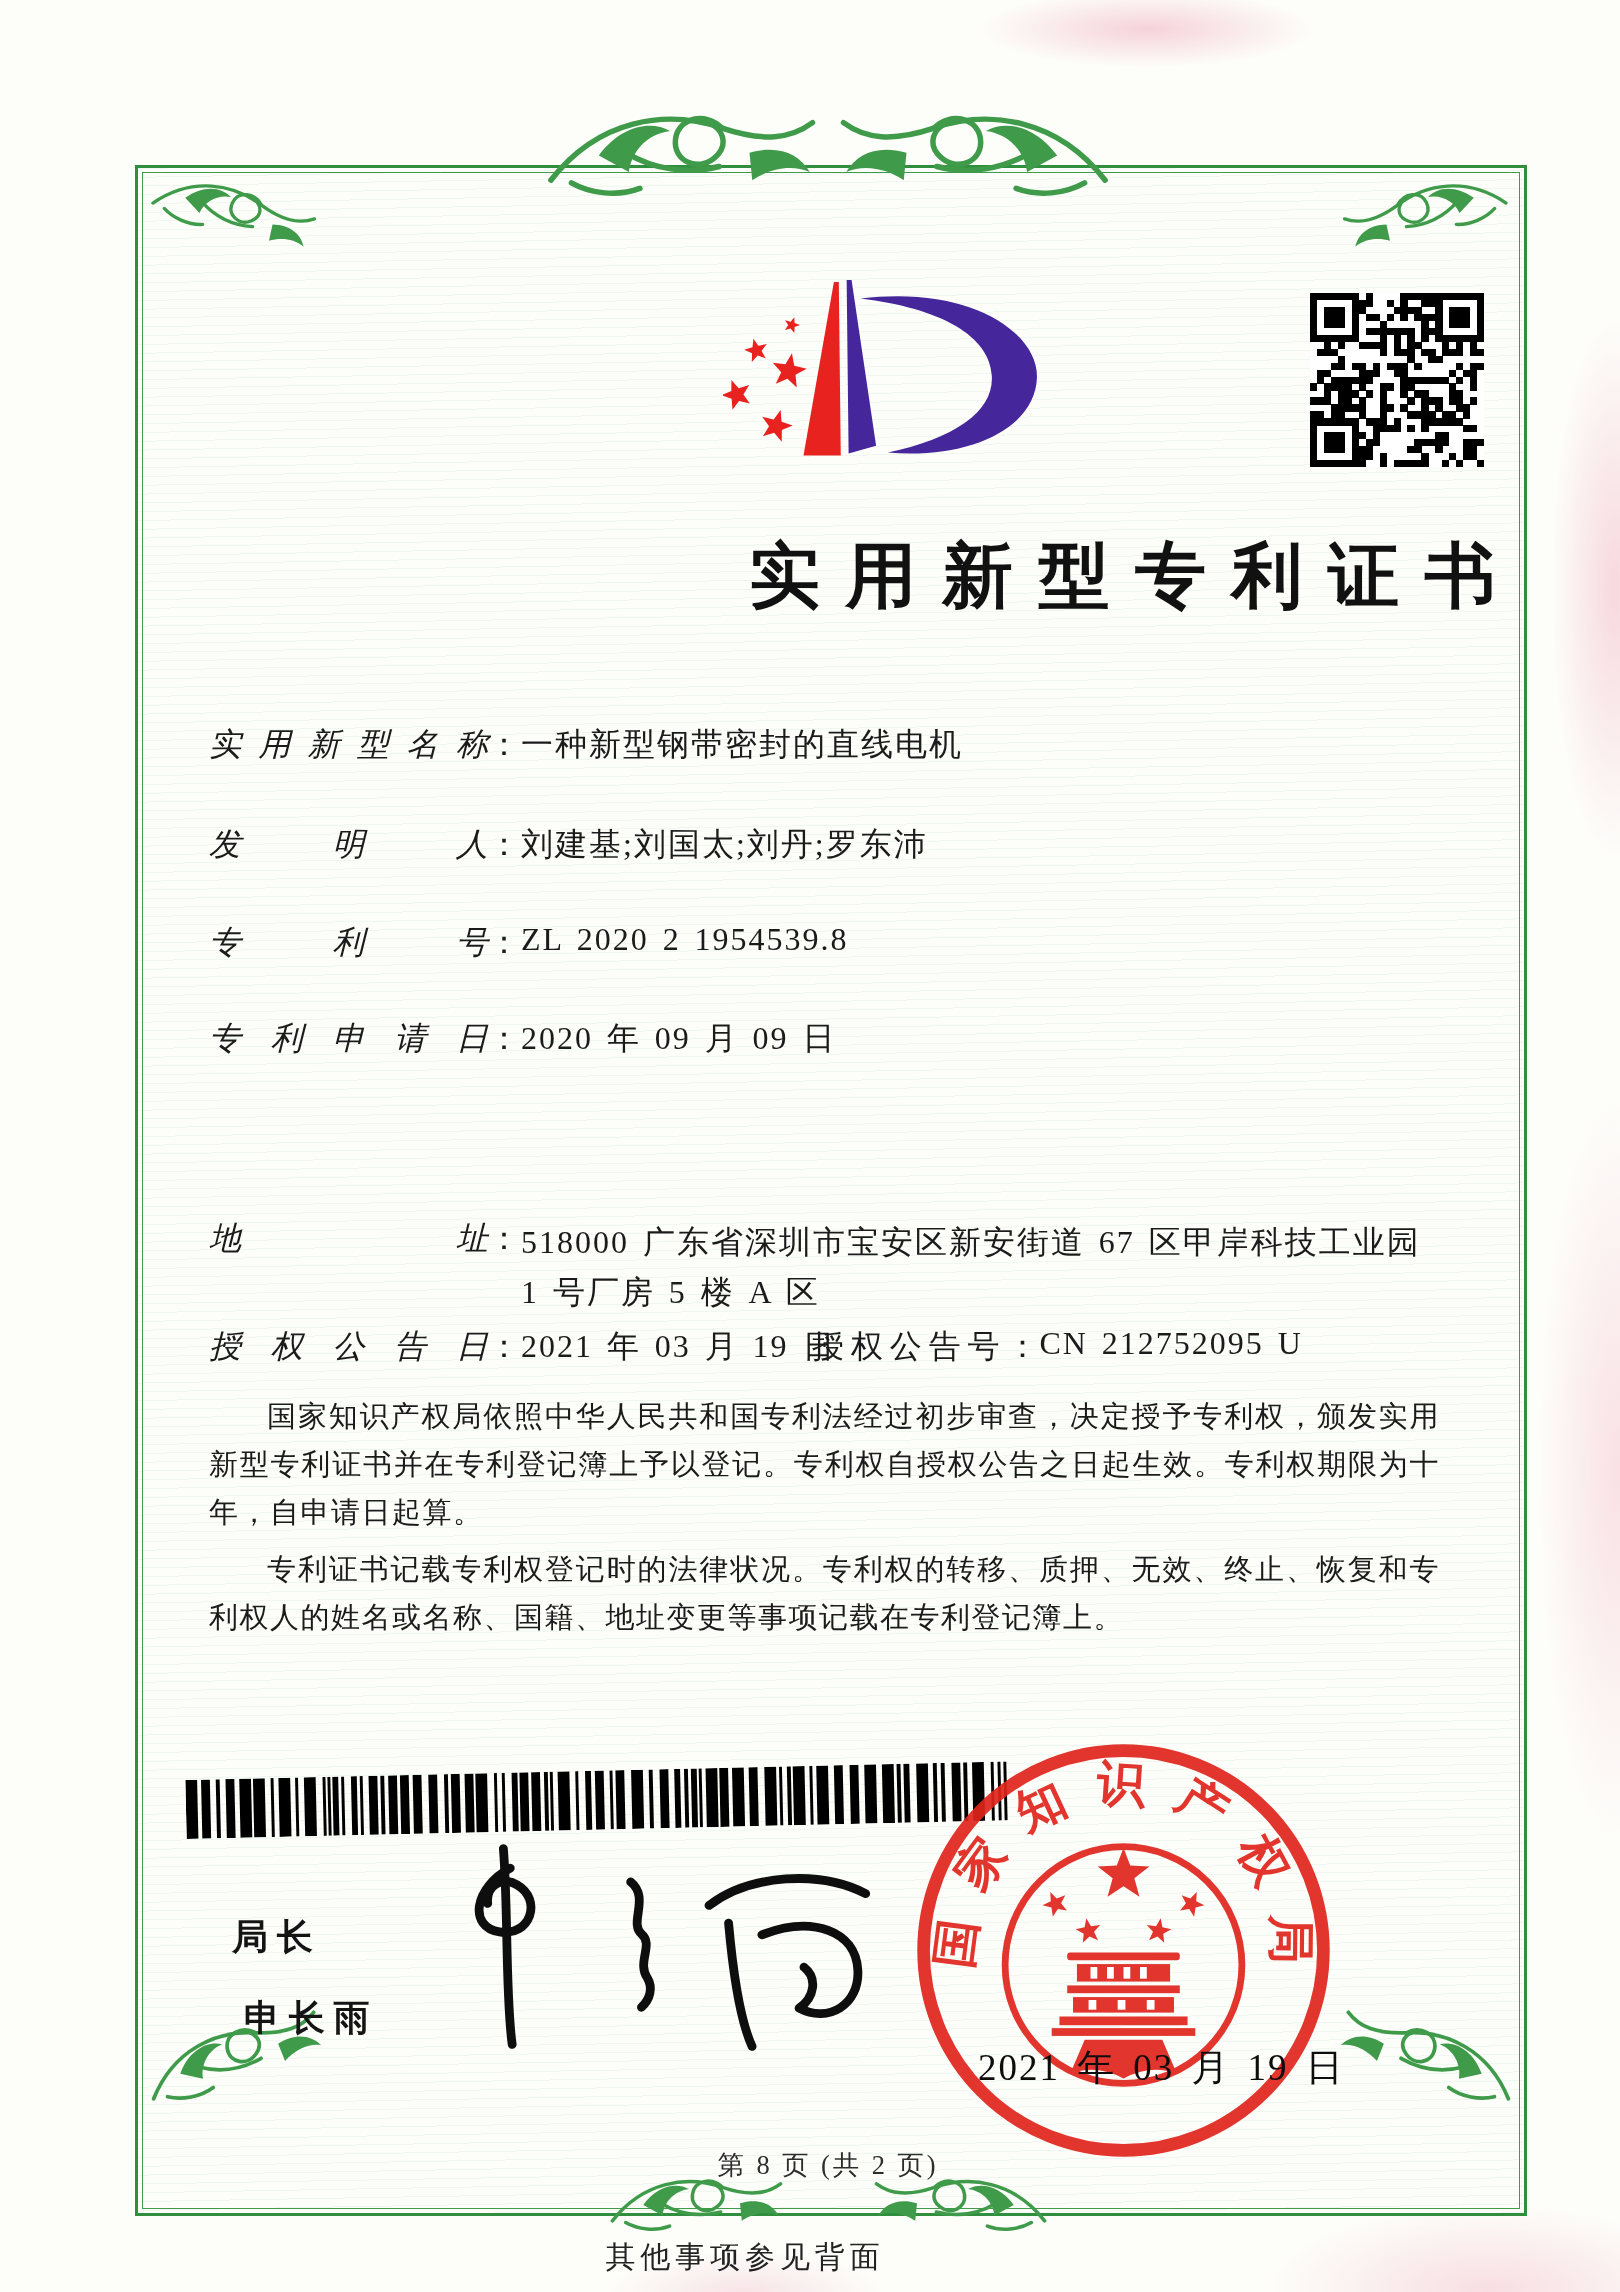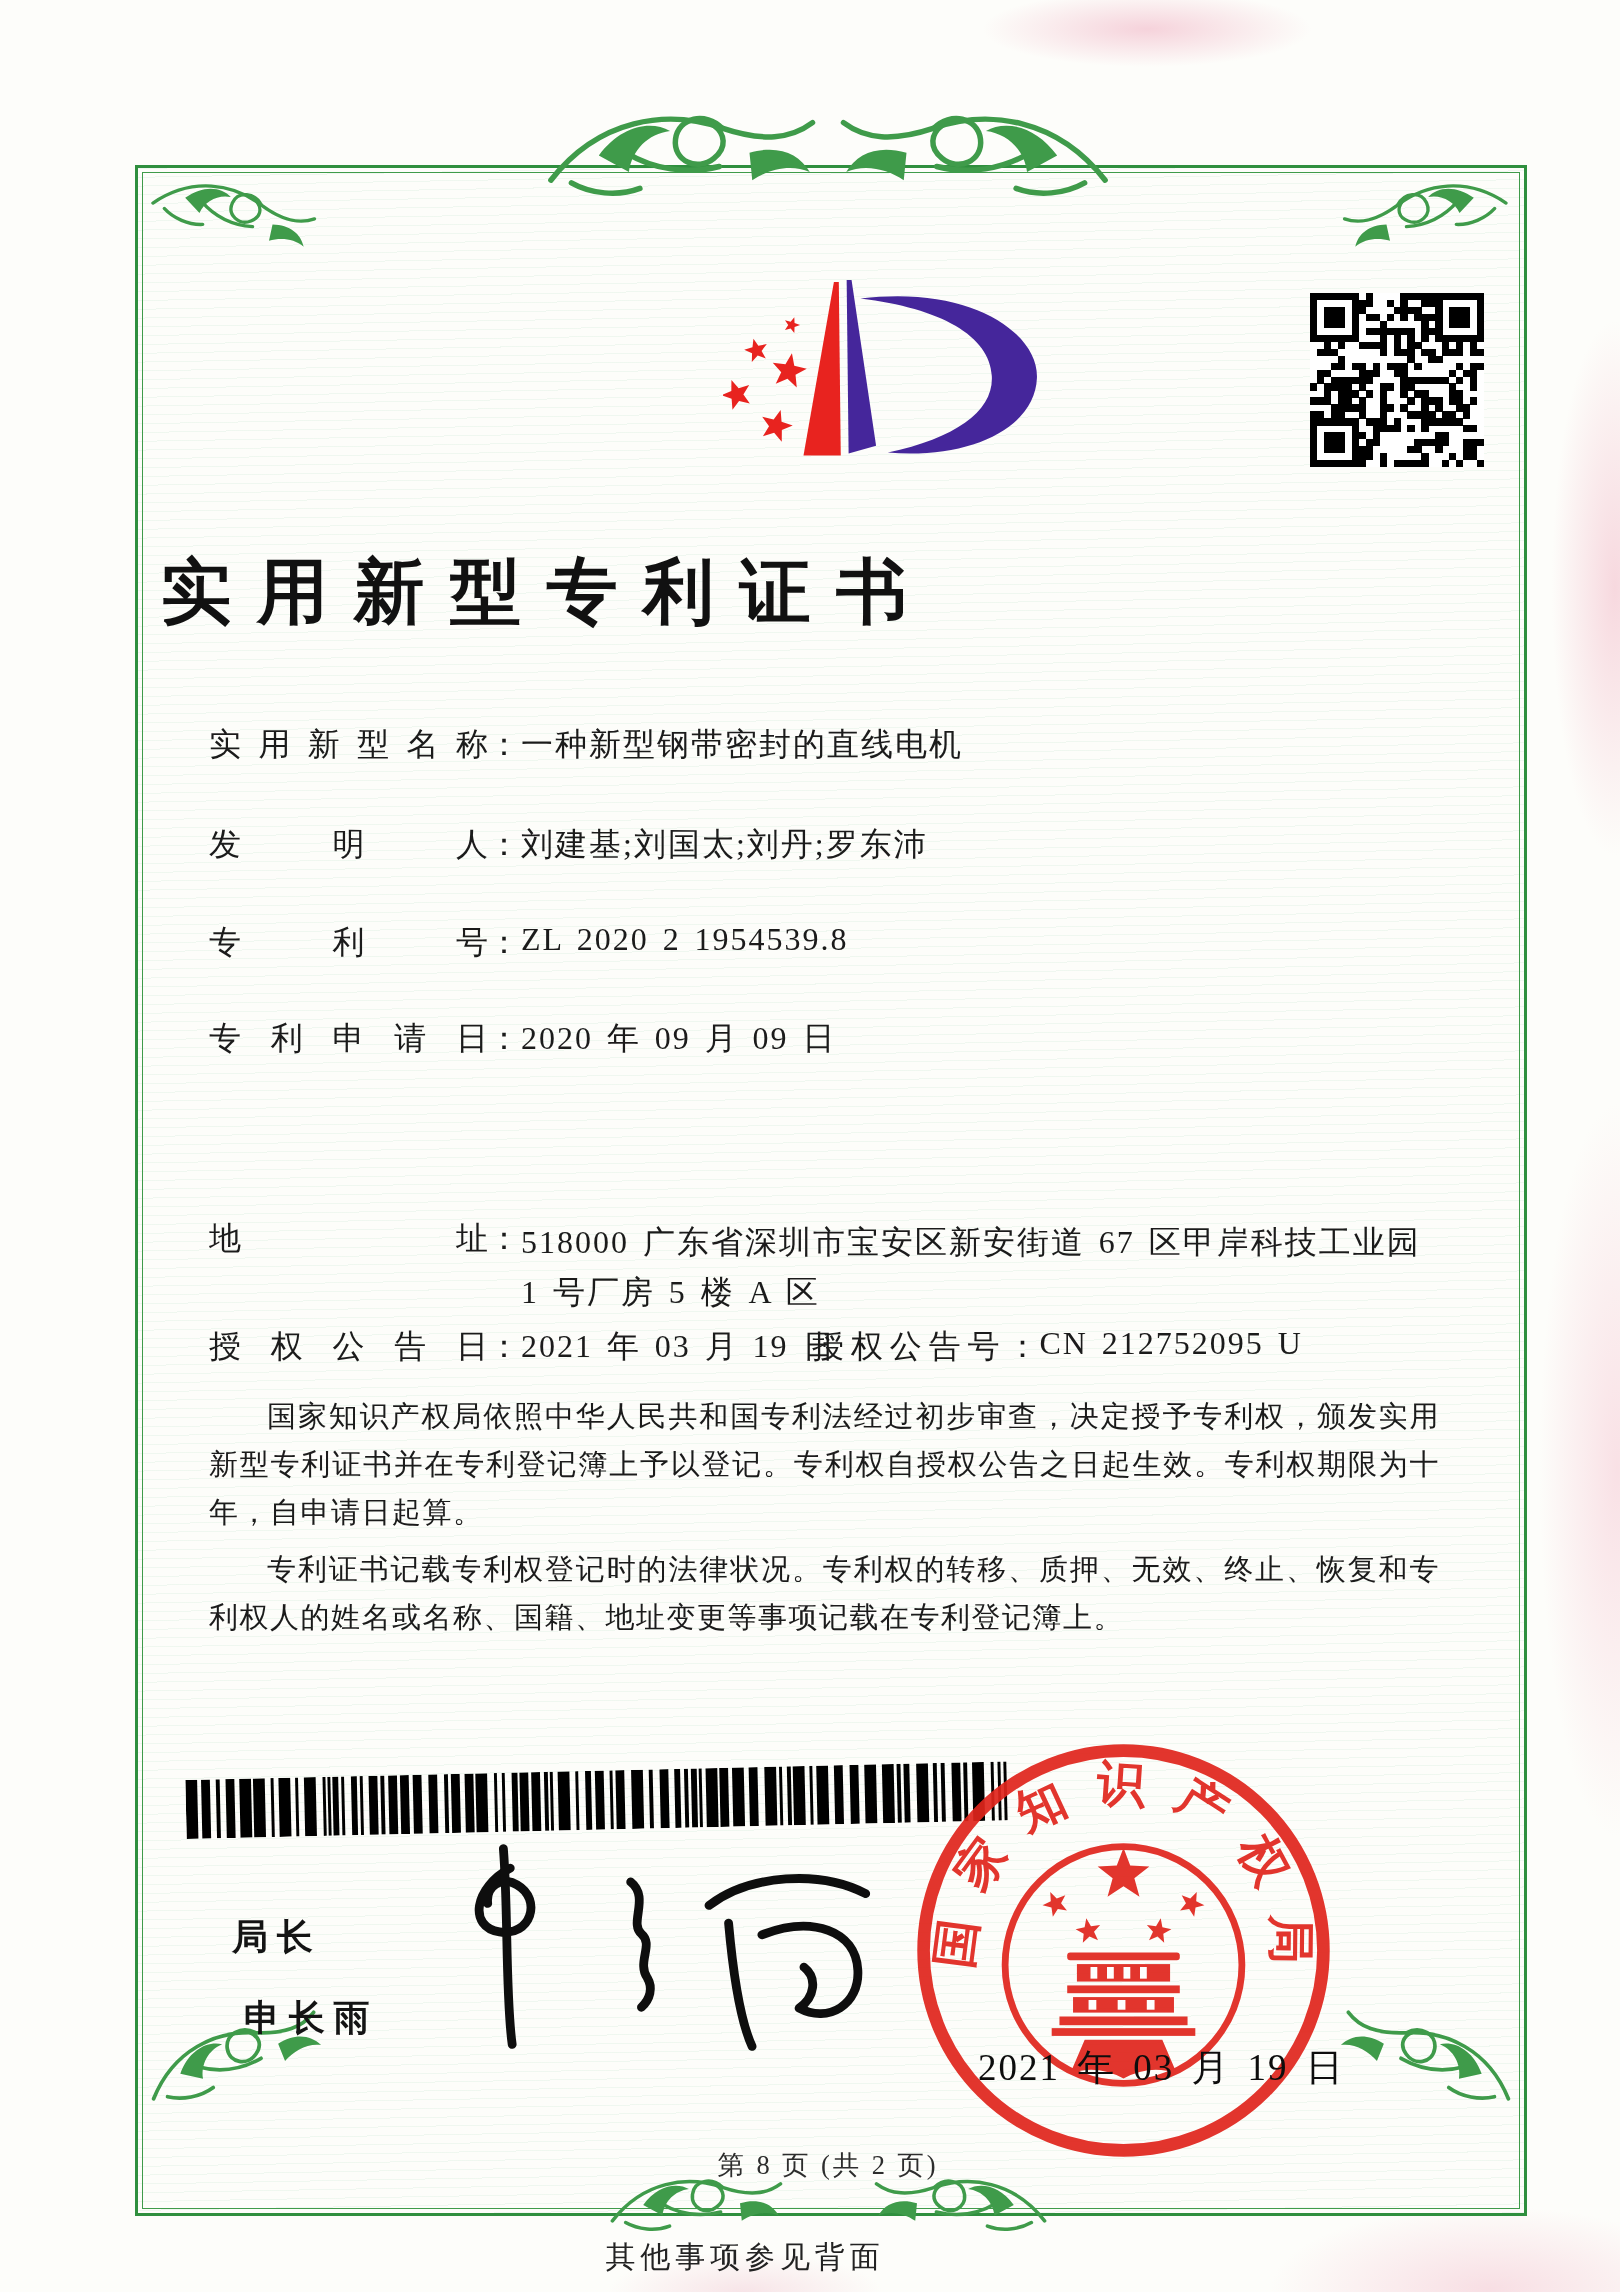--- a/index.html
+++ b/index.html
@@ -31,29 +31,29 @@
   .ornament{ position:absolute; pointer-events:none; }
   
   .cert-number{
     position:absolute; left:198px; top:272px;
     font-size:30px; letter-spacing:3.9px; word-spacing:7.8px; color:#2a2a2a;
   }
   .logo{ position:absolute; left:723px; top:277px; width:365px; height:204px; }
   .qr{ position:absolute; left:1310px; top:291px; width:174px; height:178px; }
   
   .title{
-    position:absolute; left:135px; top:545px; width:1386px;
-    text-align:left; font-size:71px; font-weight:bold;
+    position:absolute; left:135px; top:529px; width:1386px;
+    text-align:right; font-size:71px; font-weight:bold;
     letter-spacing:25.5px; text-indent:25.5px; color:#111;
   }
   
   .frow{ position:absolute; left:209px; width:1233px; font-size:32px; color:#1b1b1b; }
   .flabel{
     display:inline-block; width:279px; vertical-align:top;
-    text-align:justify; text-align-last:justify;
+    text-align:justify; text-align-last:justify;font-style:italic;
   }
   .fcolon{ display:inline-block; width:33px; vertical-align:top; }
   .fvalue{ display:inline-block; vertical-align:top; letter-spacing:2px; word-spacing:3.9px; }
   .fvalue.wide{ width:912px; line-height:50px; }
   .frow-right{ position:absolute; left:603px; top:0; white-space:nowrap; }
   .frow-right .flabel2{ letter-spacing:6.9px; }
   
   .body-text{
     position:absolute; left:209px; top:1392px; width:1231px;
     font-size:29px; line-height:48px; letter-spacing:1.5px;

